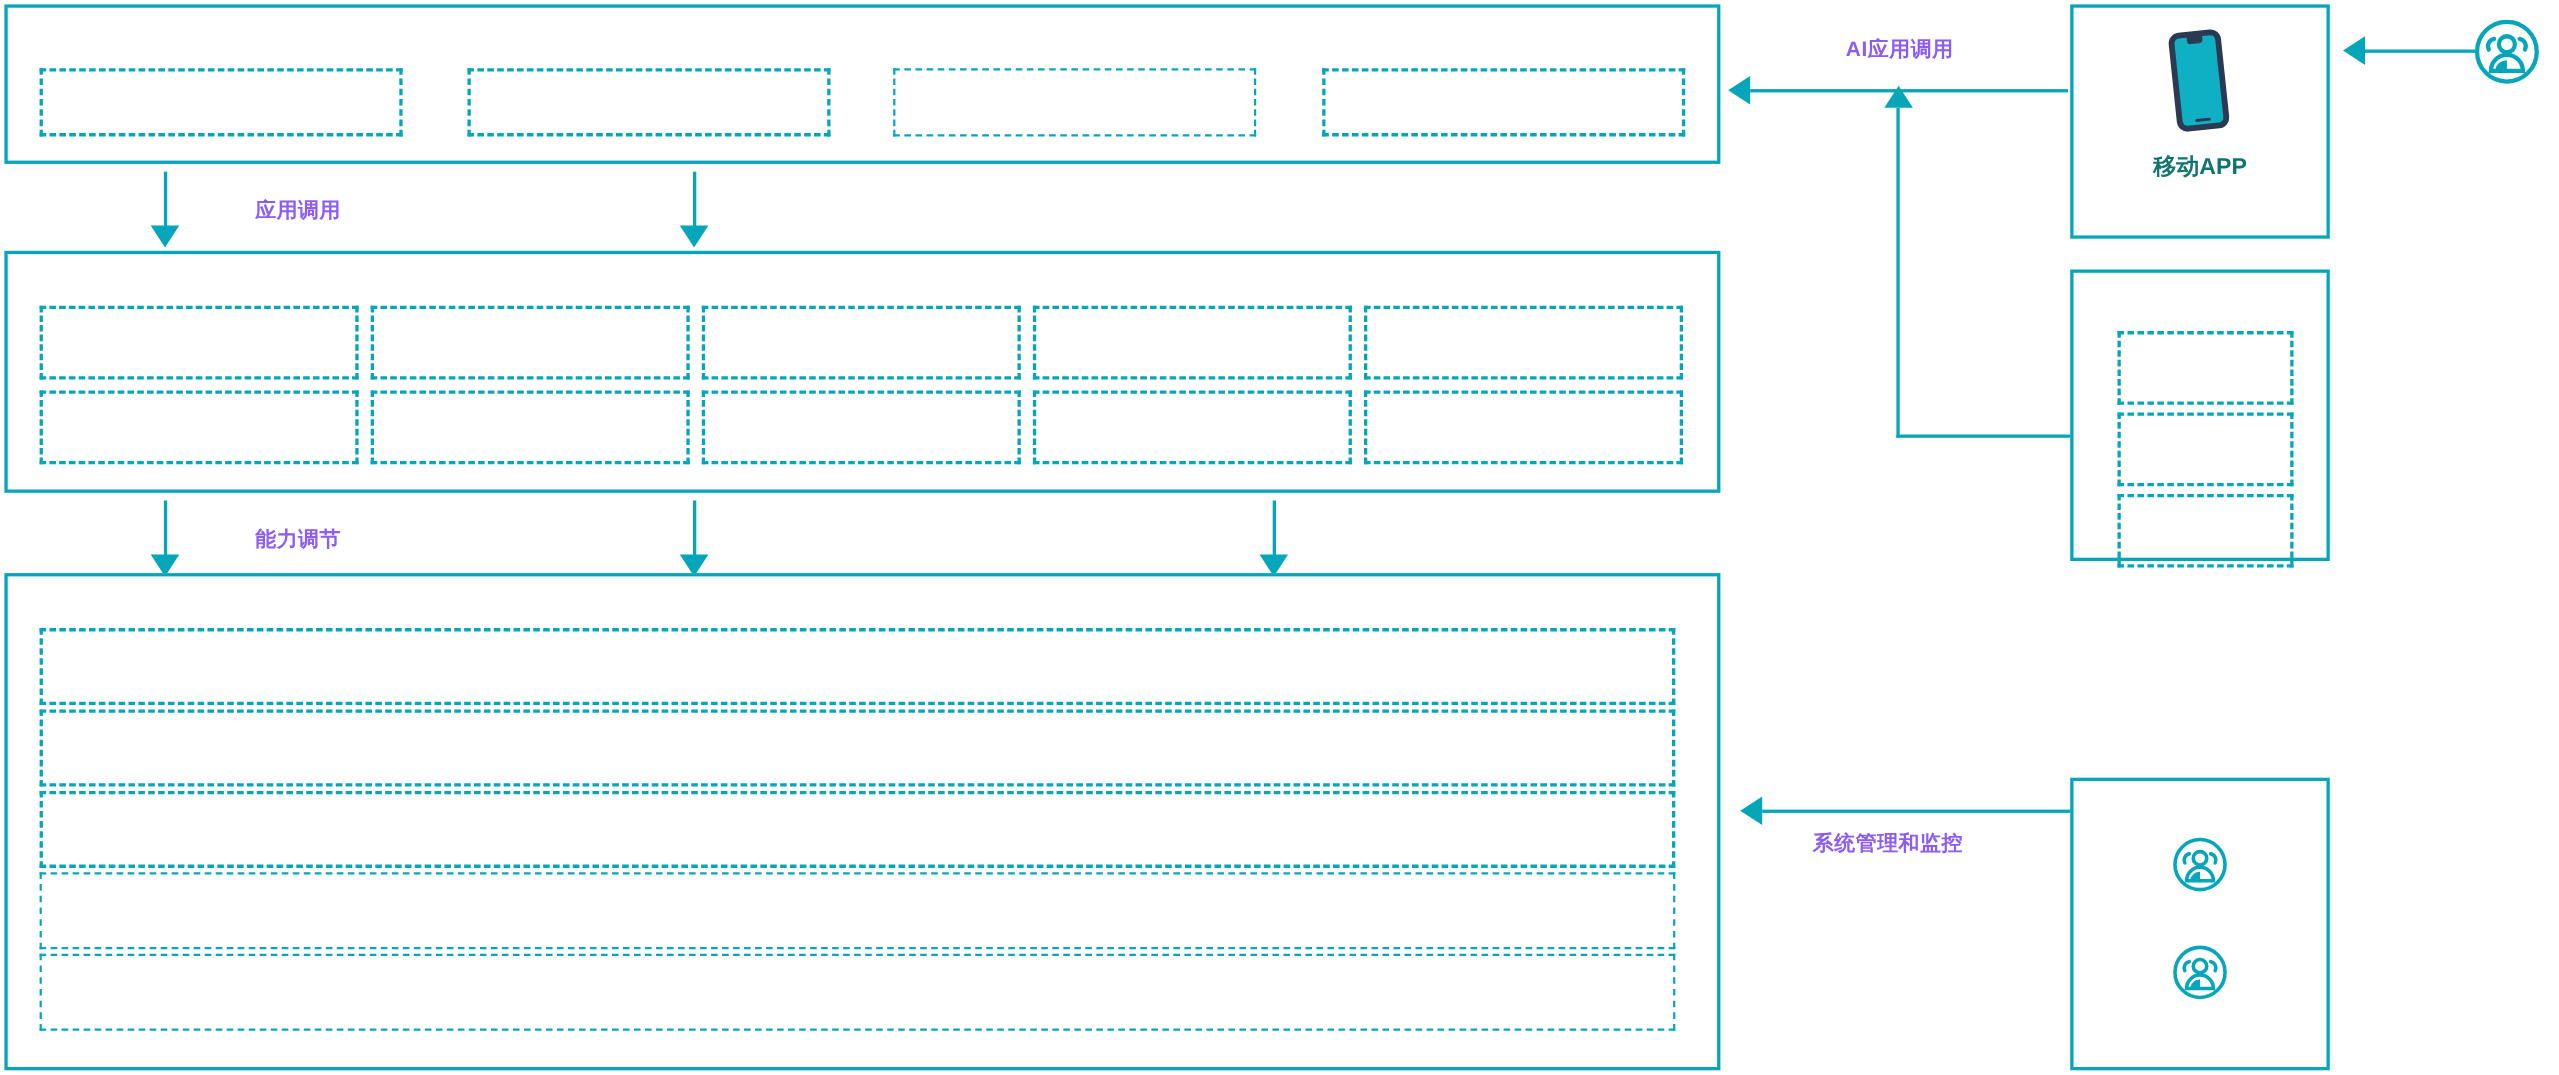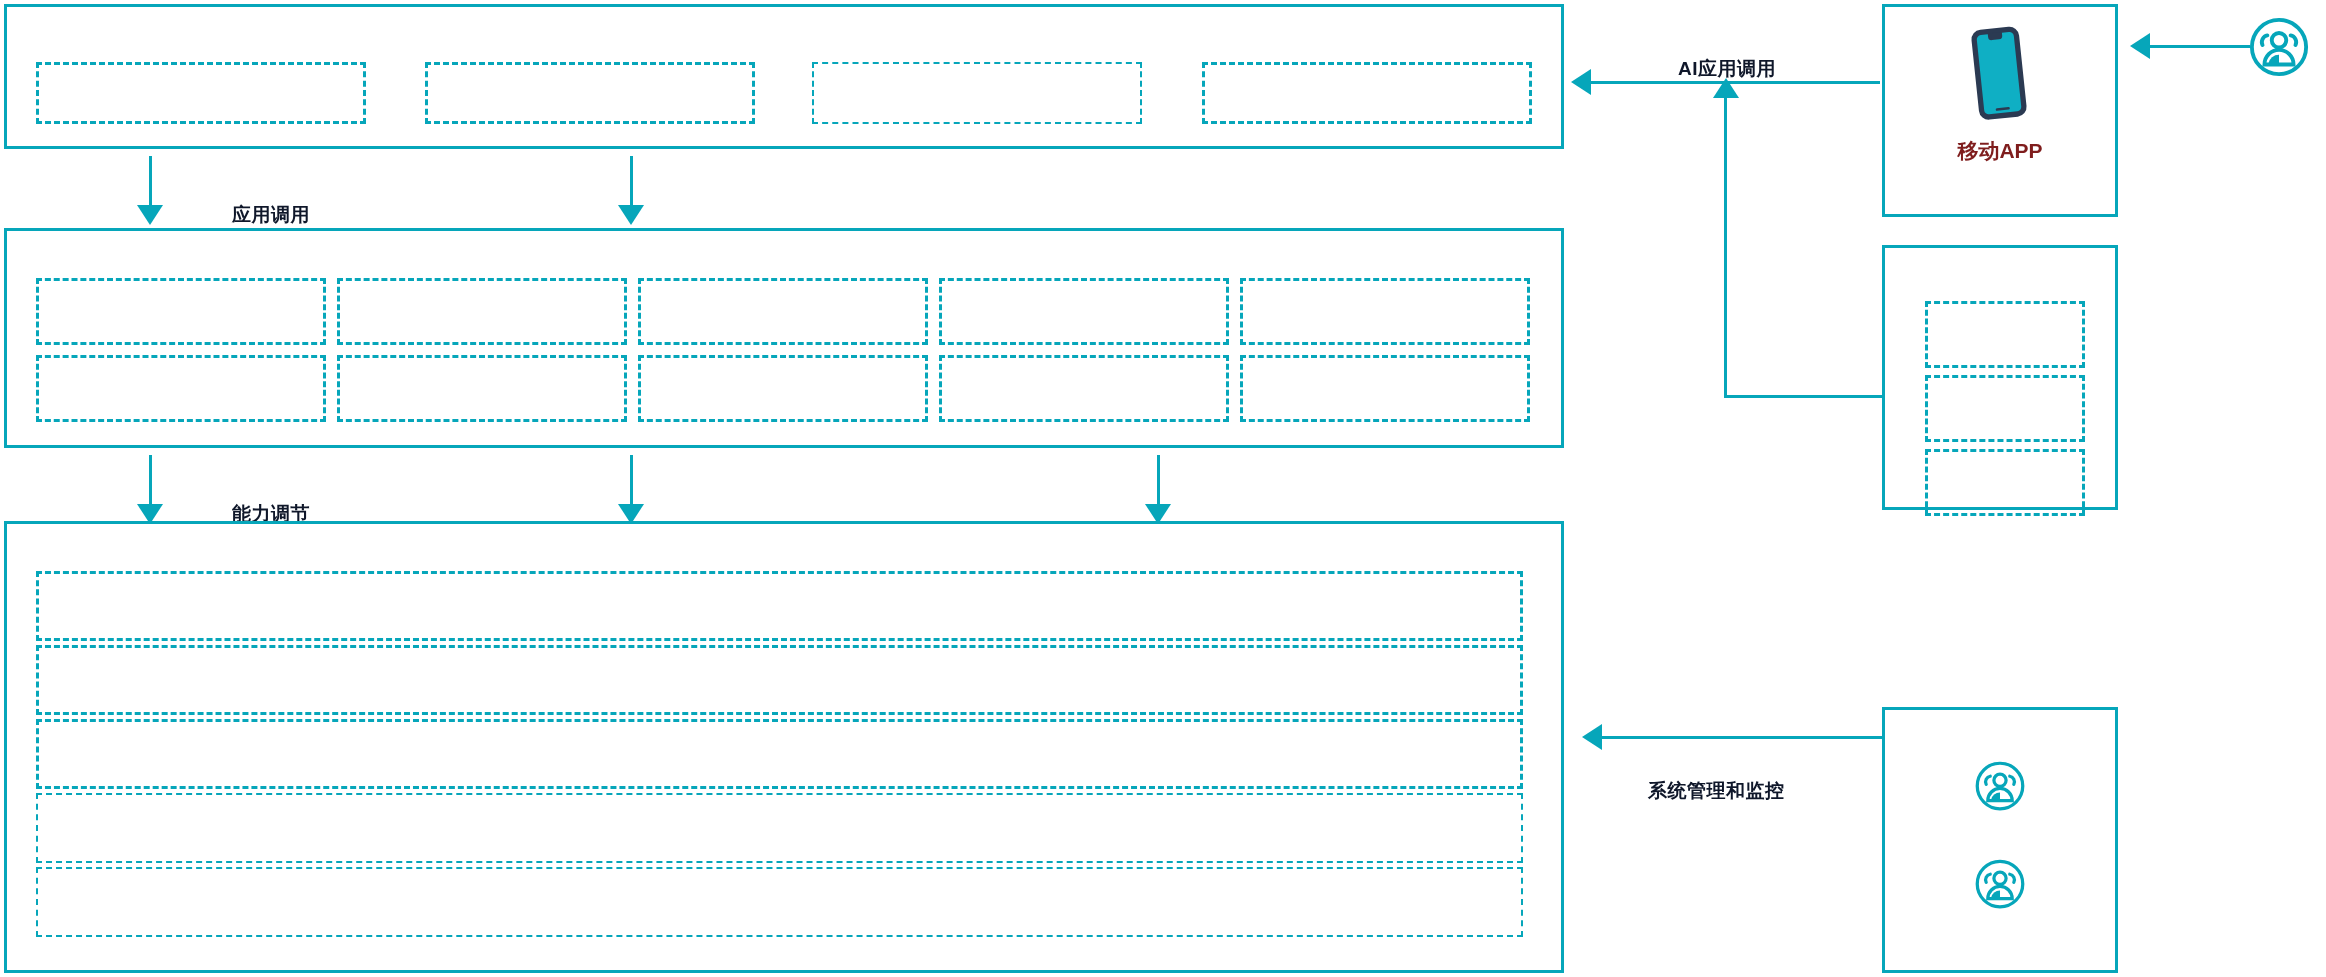--- a/index.html
+++ b/index.html
@@ -71,32 +71,31 @@
     width: 0;
     height: 0;
     border-top: 13px solid transparent;
     border-bottom: 13px solid transparent;
     border-right: 20px solid #06A6BA;
   }
 
   
   .flow-label {
     position: absolute;
-    color: #0f172a;
+    color: #8b5cf6;
     font-size: 19px;
     font-weight: bold;
     white-space: nowrap;
     letter-spacing: 0.5px;
-    margin-top: 24px;
   }
   .box-caption {
     position: absolute;
     width: 100%;
     text-align: center;
-    color: #7f1d1d;
+    color: #0f766e;
     font-size: 21px;
     font-weight: bold;
     white-space: nowrap;
   }
 
   
   .icon {
     position: absolute;
     display: block;
   }

